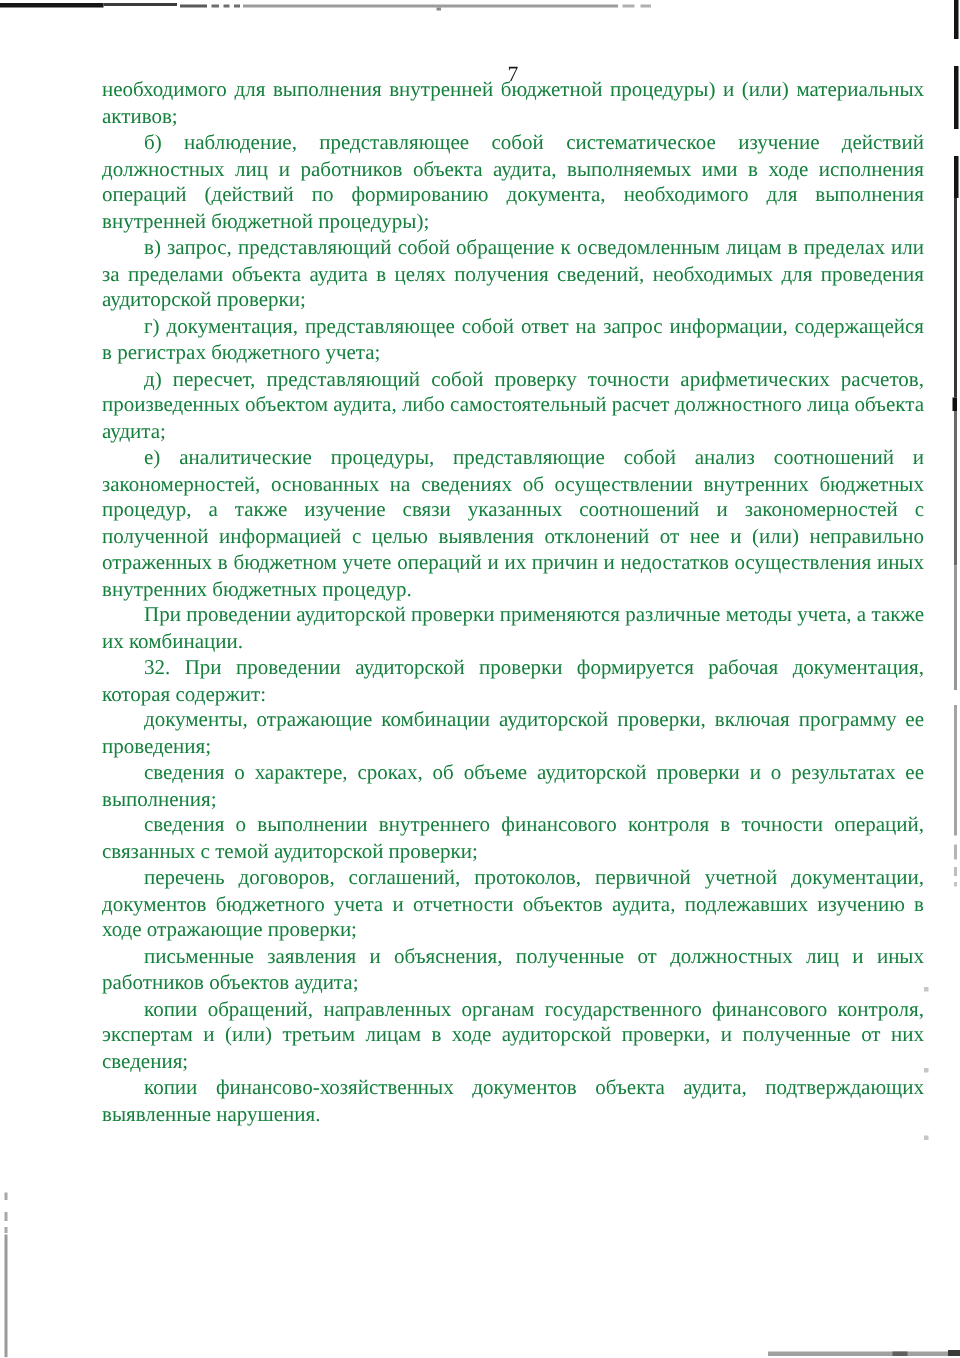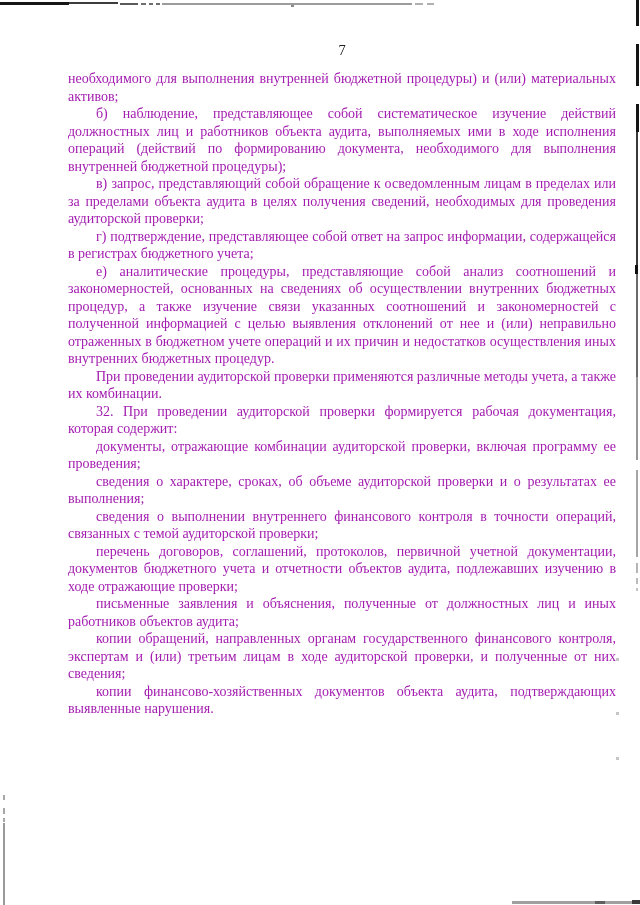--- a/index.html
+++ b/index.html
@@ -15,26 +15,26 @@
     position: absolute;
     top: 42px;
     left: 68px;
     width: 548px;
     text-align: center;
     font-size: 14.5px;
     color: #1a1a1a;
   }
   .body-text {
     position: absolute;
-    top: 70px;
+    top: 52px;
     left: 68px;
     width: 548px;
     font-size: 14px;
     line-height: 17.5px;
-    color: #a21caf;
+    color: #15803d;
     text-align: justify;
   }
   .para { margin: 0; text-indent: 28px; hyphens: none; }
   .para.no-indent { text-indent: 0; }
   .scan-mark { position: absolute; }
 </style>
 </head>
 <body>
 
 <div class="page">
@@ -72,21 +72,22 @@
 
   <div class="scan-mark" style="left:512px; top:901px; width:128px; height:3px; background:#a0a0a0;"></div>
   <div class="scan-mark" style="left:595px; top:901px; width:10px; height:3px; background:#5f5f5f;"></div>
   <div class="scan-mark" style="left:632px; top:900px; width:8px; height:4px; background:#3a3a3a;"></div>
 
   <div class="page-number">7</div>
   <div class="body-text">
       <p class="para no-indent">необходимого для выполнения внутренней бюджетной процедуры) и (или) материальных активов;</p>
       <p class="para">б) наблюдение, представляющее собой систематическое изучение действий должностных лиц и работников объекта аудита, выполняемых ими в ходе исполнения операций (действий по формированию документа, необходимого для выполнения внутренней бюджетной процедуры);</p>
       <p class="para">в) запрос, представляющий собой обращение к осведомленным лицам в пределах или за пределами объекта аудита в целях получения сведений, необходимых для проведения аудиторской проверки;</p>
-      <p class="para">г) подтверждение, представляющее собой ответ на запрос информации, содержащейся в регистрах бюджетного учета;</p>
+      <p class="para">г) документация, представляющее собой ответ на запрос информации, содержащейся в регистрах бюджетного учета;</p>
+      <p class="para">д) пересчет, представляющий собой проверку точности арифметических расчетов, произведенных объектом аудита, либо самостоятельный расчет должностного лица объекта аудита;</p>
       <p class="para">е) аналитические процедуры, представляющие собой анализ соотношений и закономерностей, основанных на сведениях об осуществлении внутренних бюджетных процедур, а также изучение связи указанных соотношений и закономерностей с полученной информацией с целью выявления отклонений от нее и (или) неправильно отраженных в бюджетном учете операций и их причин и недостатков осуществления иных внутренних бюджетных процедур.</p>
       <p class="para">При проведении аудиторской проверки применяются различные методы учета, а также их комбинации.</p>
       <p class="para">32. При проведении аудиторской проверки формируется рабочая документация, которая содержит:</p>
       <p class="para">документы, отражающие комбинации аудиторской проверки, включая программу ее проведения;</p>
       <p class="para">сведения о характере, сроках, об объеме аудиторской проверки и о результатах ее выполнения;</p>
       <p class="para">сведения о выполнении внутреннего финансового контроля в точности операций, связанных с темой аудиторской проверки;</p>
       <p class="para">перечень договоров, соглашений, протоколов, первичной учетной документации, документов бюджетного учета и отчетности объектов аудита, подлежавших изучению в ходе отражающие проверки;</p>
       <p class="para">письменные заявления и объяснения, полученные от должностных лиц и иных работников объектов аудита;</p>
       <p class="para">копии обращений, направленных органам государственного финансового контроля, экспертам и (или) третьим лицам в ходе аудиторской проверки, и полученные от них сведения;</p>
       <p class="para">копии финансово-хозяйственных документов объекта аудита, подтверждающих выявленные нарушения.</p>

